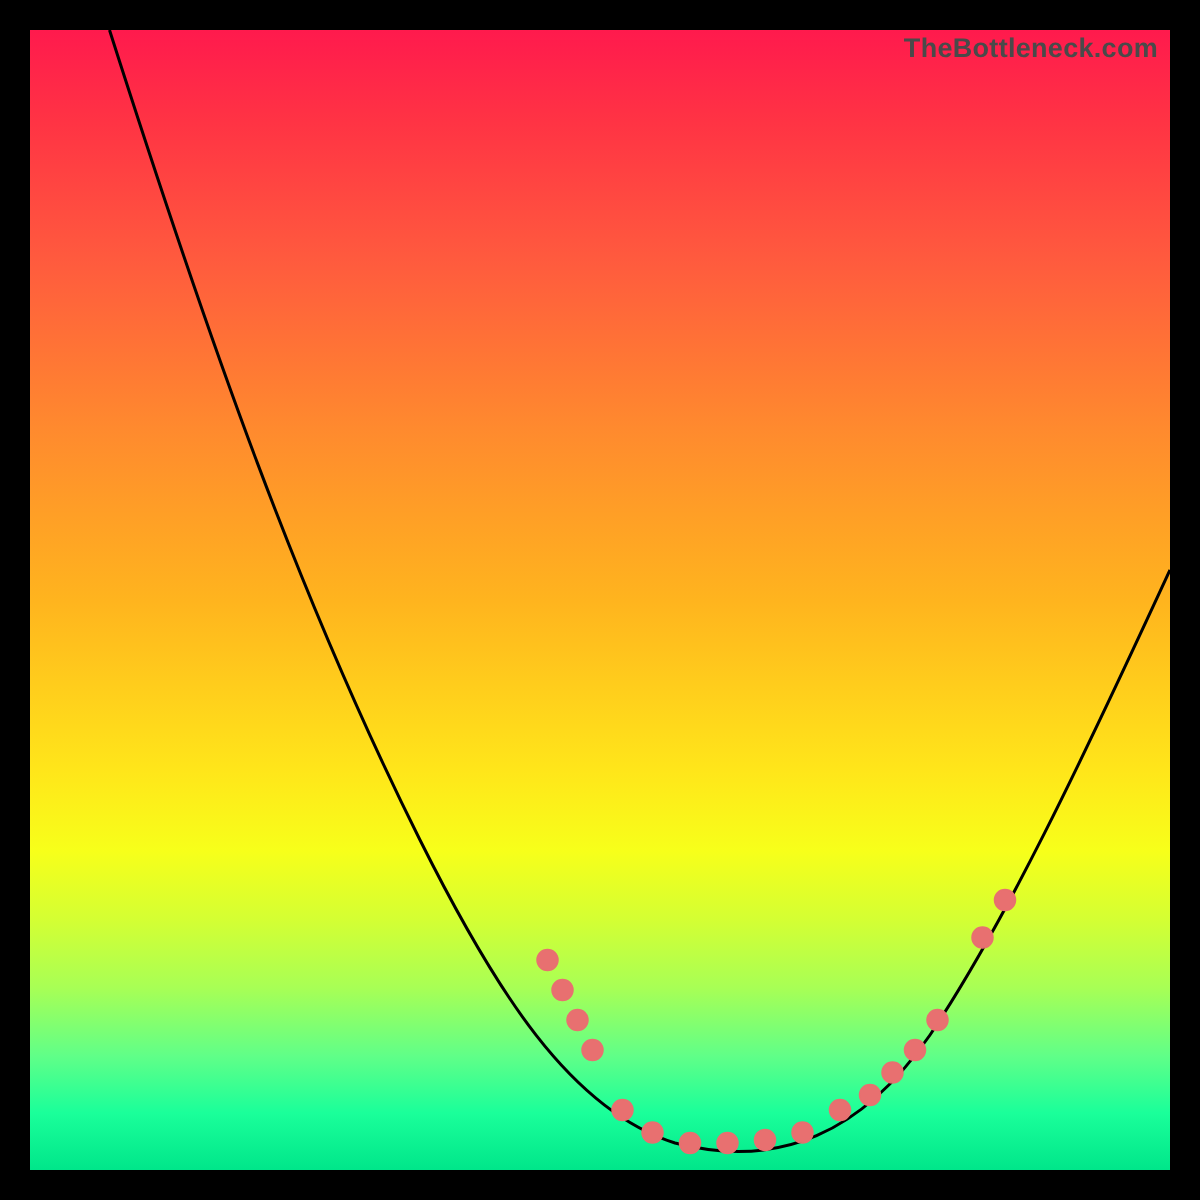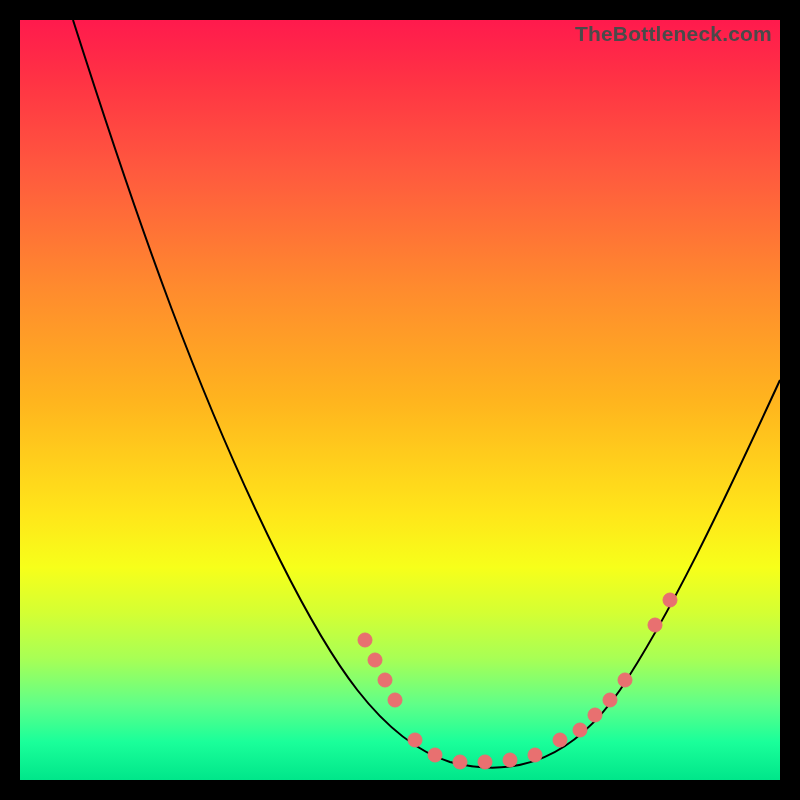--- a/index.html
+++ b/index.html
@@ -28,21 +28,21 @@
       #a8ff55 84%,
       #60ff88 90%,
       #1aff9a 95%,
       #00e68a 100%);
   }
   .watermark {
     position: absolute;
     top: 2px;
     right: 8px;
     font-family: Arial, Helvetica, sans-serif;
-    font-size: 21px;
+    font-size: 18px;
     font-weight: 600;
     color: #4a4a4a;
     letter-spacing: 0.2px;
     z-index: 10;
   }
   svg.plot {
     position: absolute;
     left: 0;
     top: 0;
     width: 760px;

